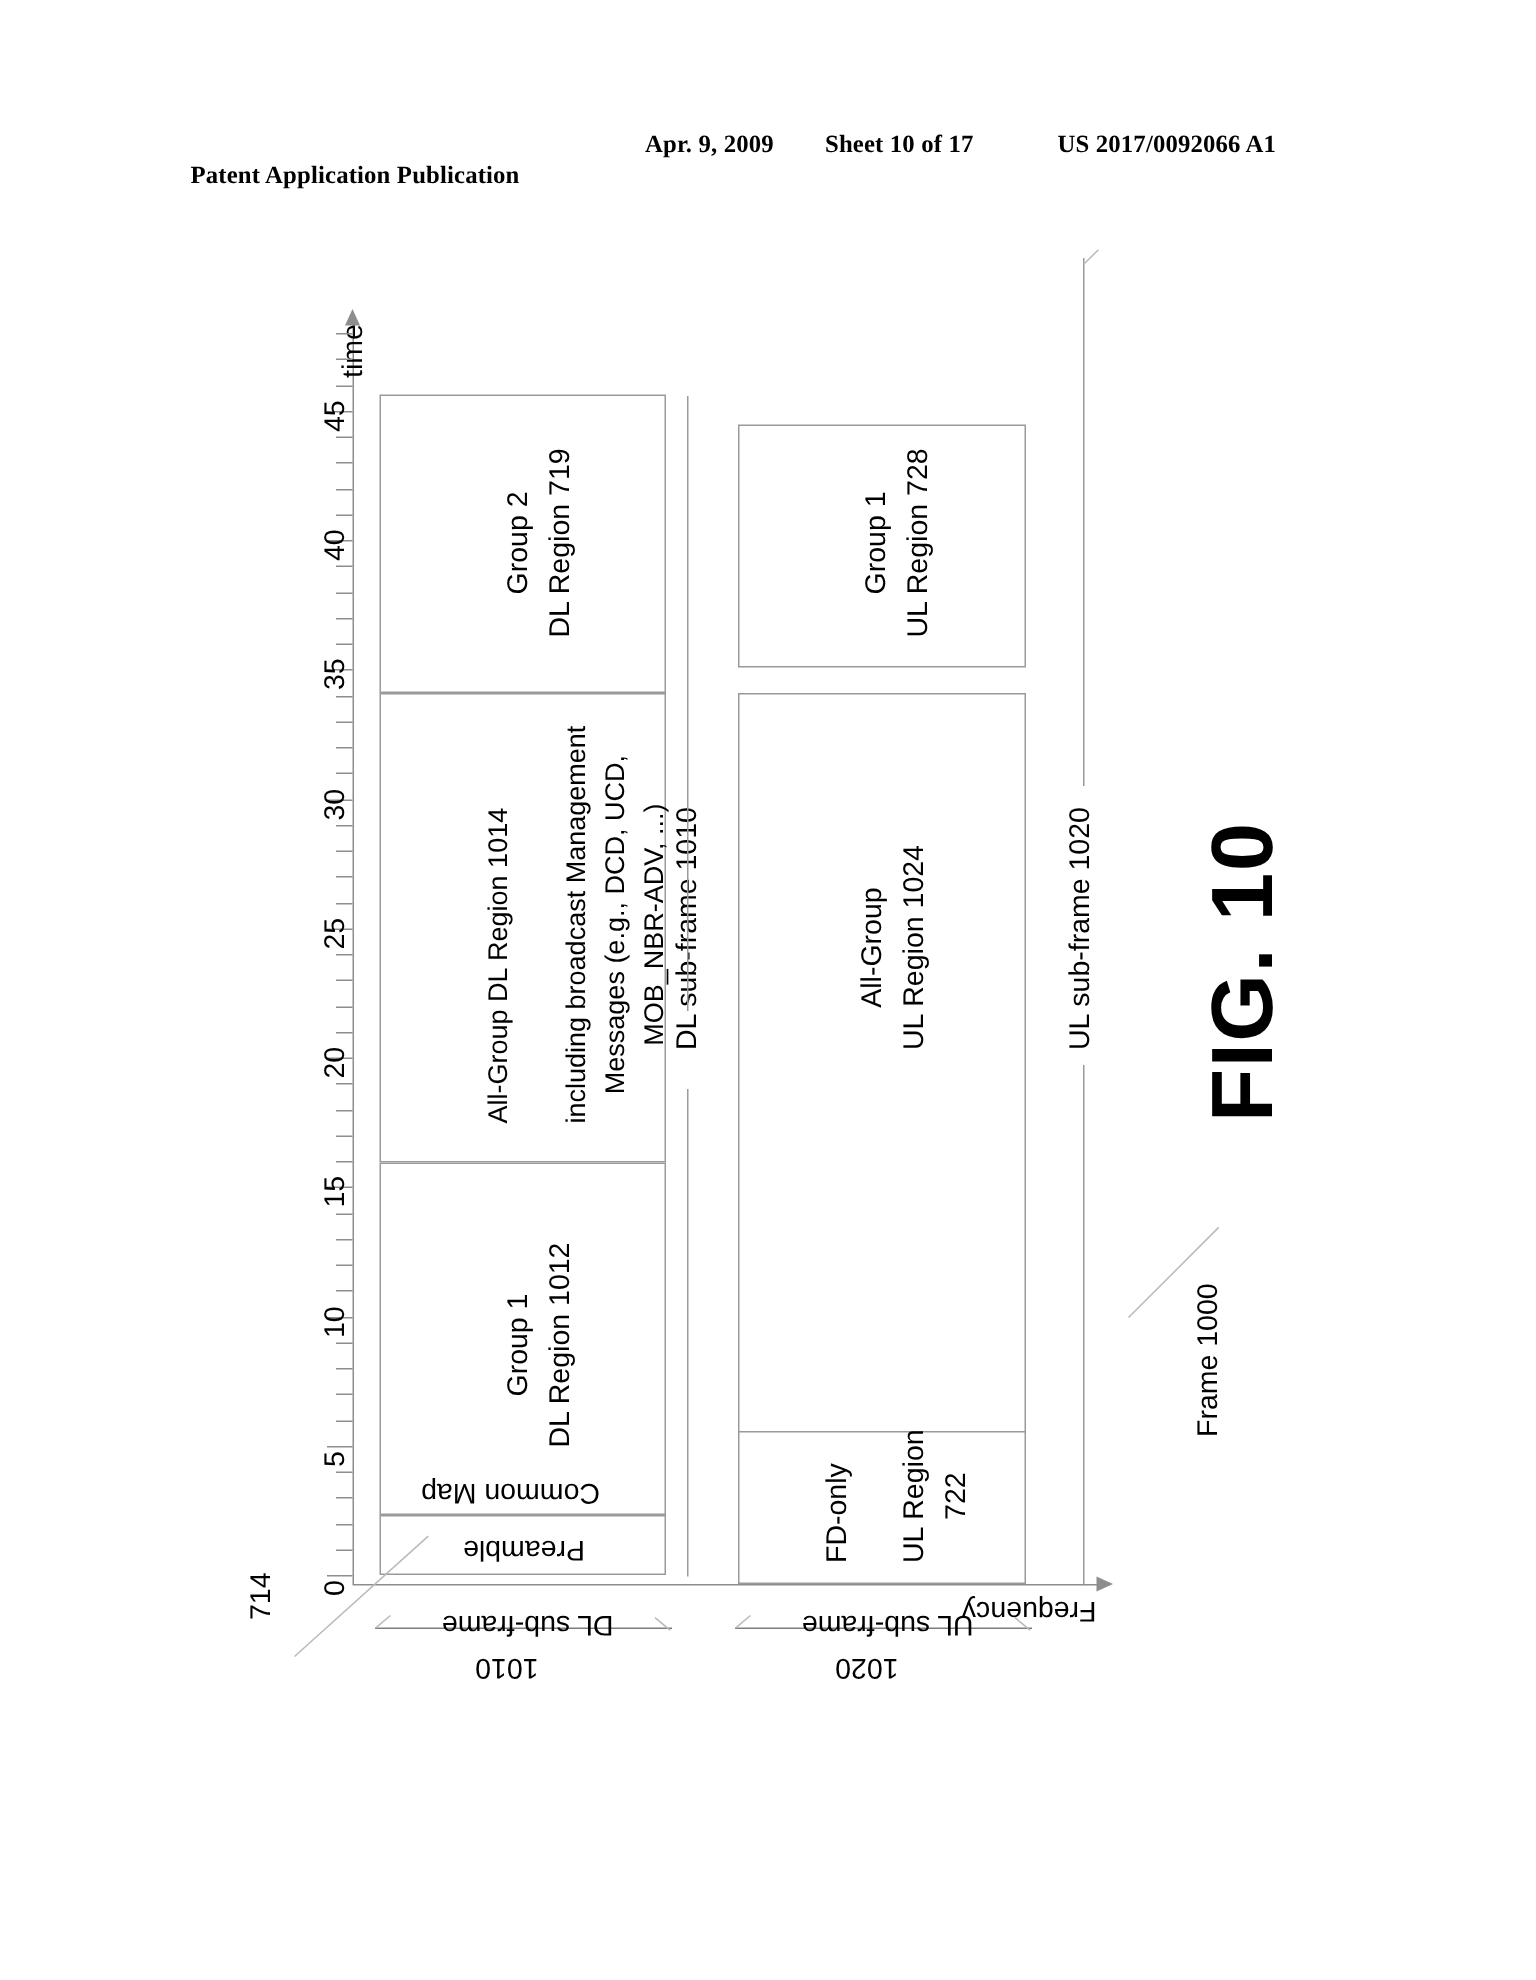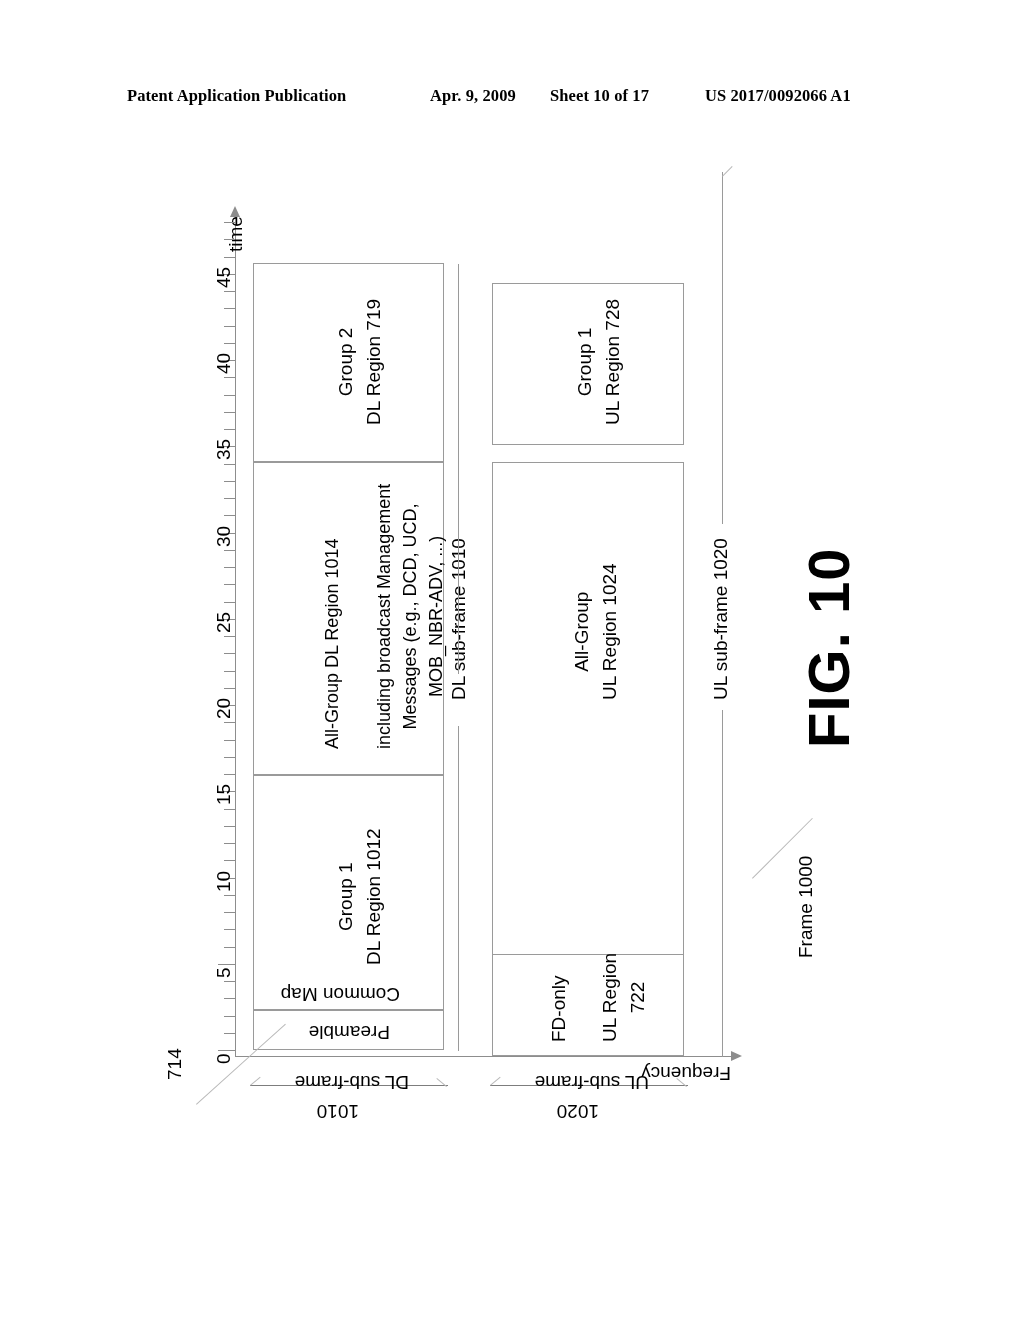--- a/index.html
+++ b/index.html
@@ -9,21 +9,21 @@
     font-family:"Liberation Sans", sans-serif;
     color:#000;position:relative;overflow:hidden;
   }
   
   #page-header{
     position:absolute;left:0;top:86px;width:1024px;
     font-family:"Liberation Serif", serif;
     font-weight:bold;font-size:16.5px;letter-spacing:.1px;
     white-space:nowrap;
   }
-  #page-header .h-pub{position:absolute;left:127px;}
+  #page-header .h-pub{position:absolute;left:127px;margin-top:21px;}
   #page-header .h-date{position:absolute;left:430px;}
   #page-header .h-sheet{position:absolute;left:550px;}
   #page-header .h-num{position:absolute;left:705px;}
 
   
   #figure{position:absolute;left:0;top:0;width:1024px;height:1320px;}
 
   
   .rot90{
     position:absolute;

